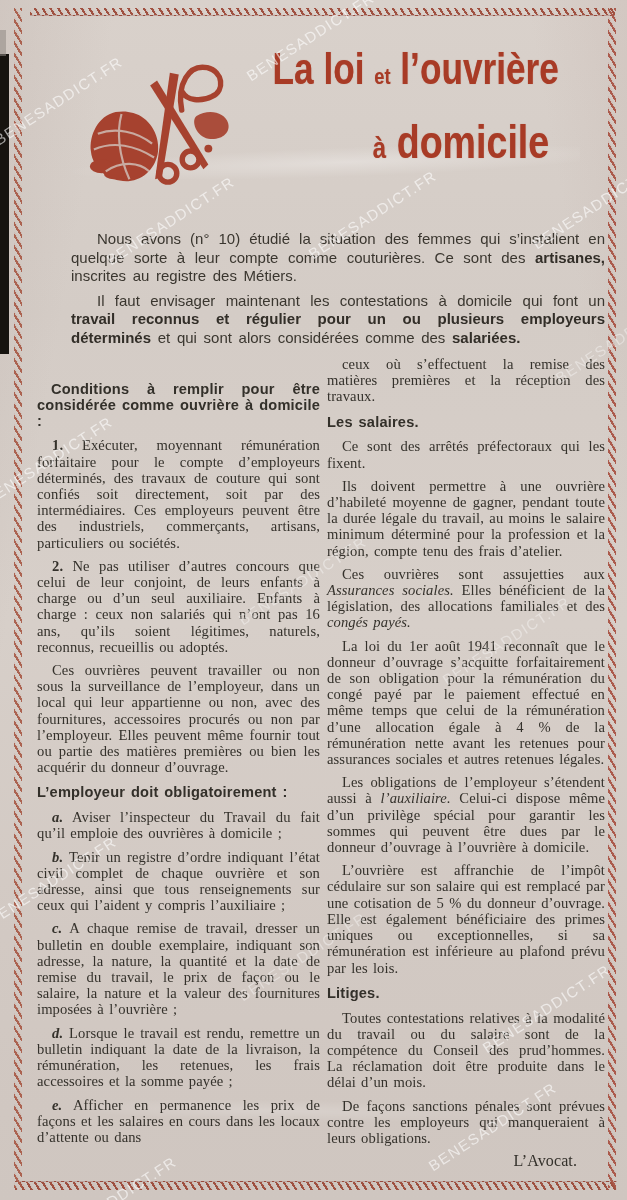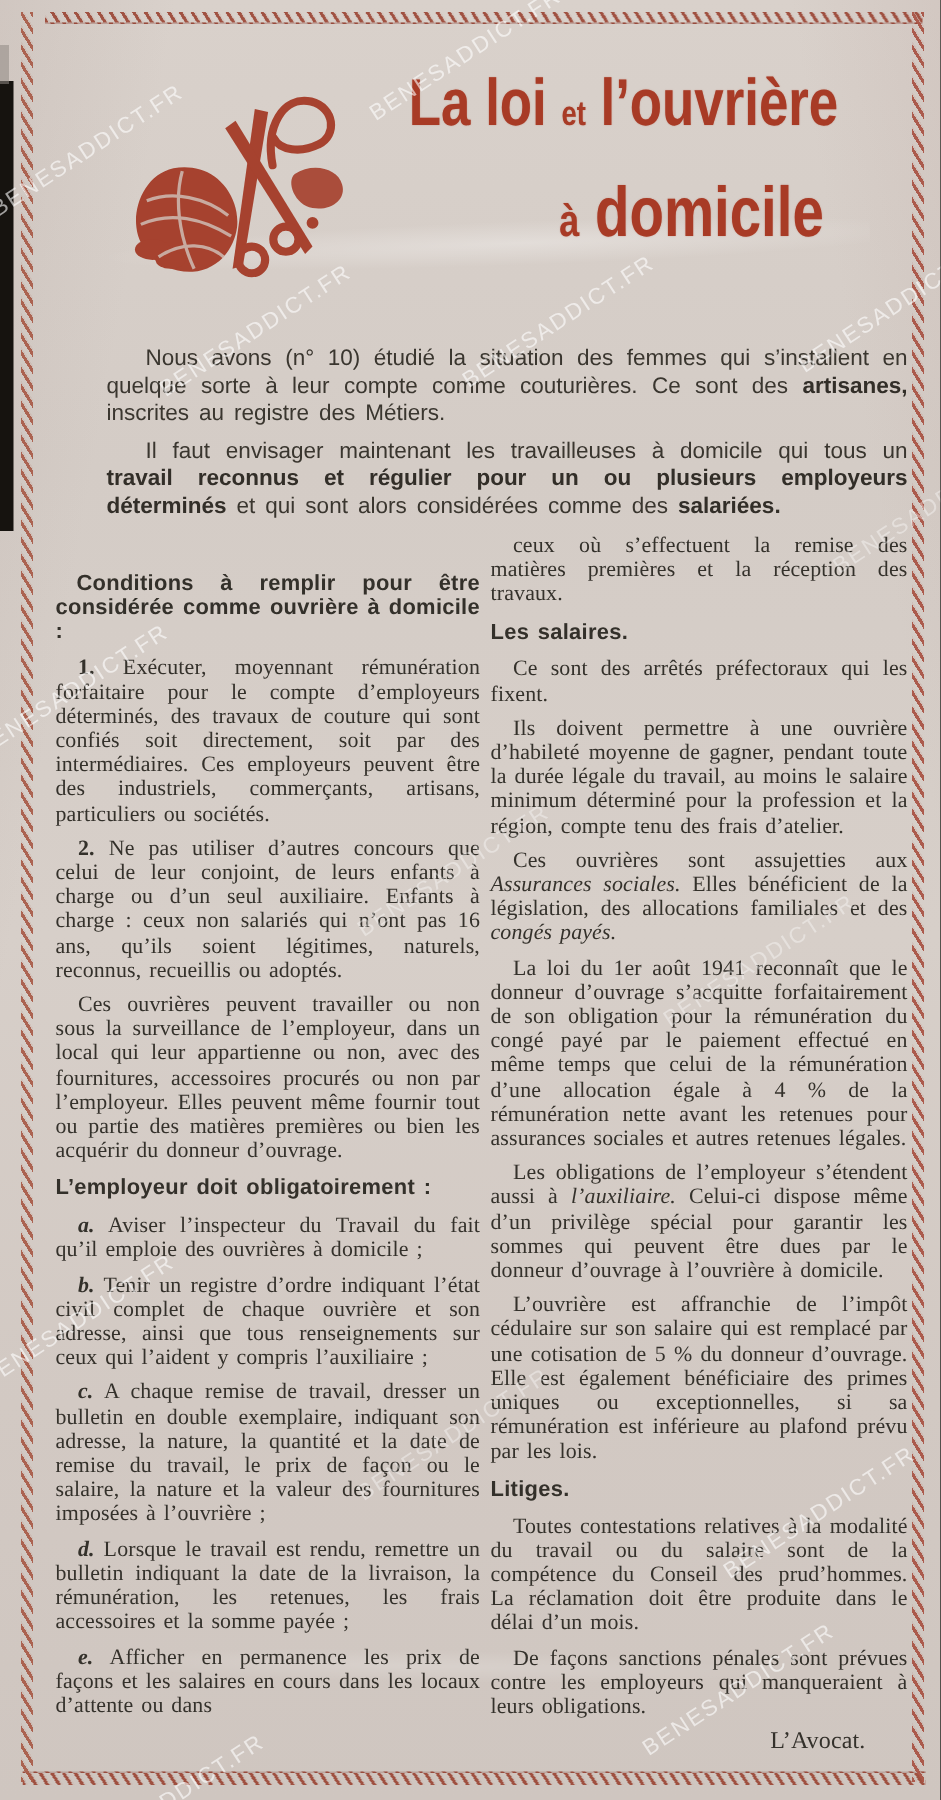--- a/index.html
+++ b/index.html
@@ -130,21 +130,21 @@
       <span>l’ouvrière</span>
     </div>
     <div class="title-line title-line-2">
       <span class="t-a">à</span>
       <span>domicile</span>
     </div>
   </header>
 
   <section class="intro">
     <p><span>Nous avons (n° 10) étudié la situation des femmes qui s’installent en quelque sorte à leur compte comme couturières. Ce sont des </span><b>artisanes,</b><span> inscrites au registre des Métiers.</span></p>
-    <p><span>Il faut envisager maintenant les travailleuses à domicile qui tous un </span><b>travail reconnus et régulier pour un ou plusieurs employeurs déterminés</b><span> et qui sont alors considérées comme des </span><b>salariées.</b></p>
+    <p><span>Il faut envisager maintenant les contestations à domicile qui font un </span><b>travail reconnus et régulier pour un ou plusieurs employeurs déterminés</b><span> et qui sont alors considérées comme des </span><b>salariées.</b></p>
   </section>
 
   <section class="col col-left">
     <h3 class="indent">Conditions à remplir pour être considérée comme ouvrière à domicile :</h3>
     <p><span class="mk">1.</span><span> Exécuter, moyennant rémunération forfaitaire pour le compte d’employeurs déterminés, des travaux de couture qui sont confiés soit directement, soit par des intermédiaires. Ces employeurs peuvent être des industriels, commerçants, artisans, particuliers ou sociétés.</span></p>
     <p><span class="mk">2.</span><span> Ne pas utiliser d’autres concours que celui de leur conjoint, de leurs enfants à charge ou d’un seul auxiliaire. Enfants à charge : ceux non salariés qui n’ont pas 16 ans, qu’ils soient légitimes, naturels, reconnus, recueillis ou adoptés.</span></p>
     <p>Ces ouvrières peuvent travailler ou non sous la surveillance de l’employeur, dans un local qui leur appartienne ou non, avec des fournitures, accessoires procurés ou non par l’employeur. Elles peuvent même fournir tout ou partie des matières premières ou bien les acquérir du donneur d’ouvrage.</p>
     <h3 class="sub">L’employeur doit obligatoirement :</h3>
     <p><span class="mk-letter">a.</span><span> Aviser l’inspecteur du Travail du fait qu’il emploie des ouvrières à domicile ;</span></p>
     <p><span class="mk-letter">b.</span><span> Tenir un registre d’ordre indiquant l’état civil complet de chaque ouvrière et son adresse, ainsi que tous renseignements sur ceux qui l’aident y compris l’auxiliaire ;</span></p>

